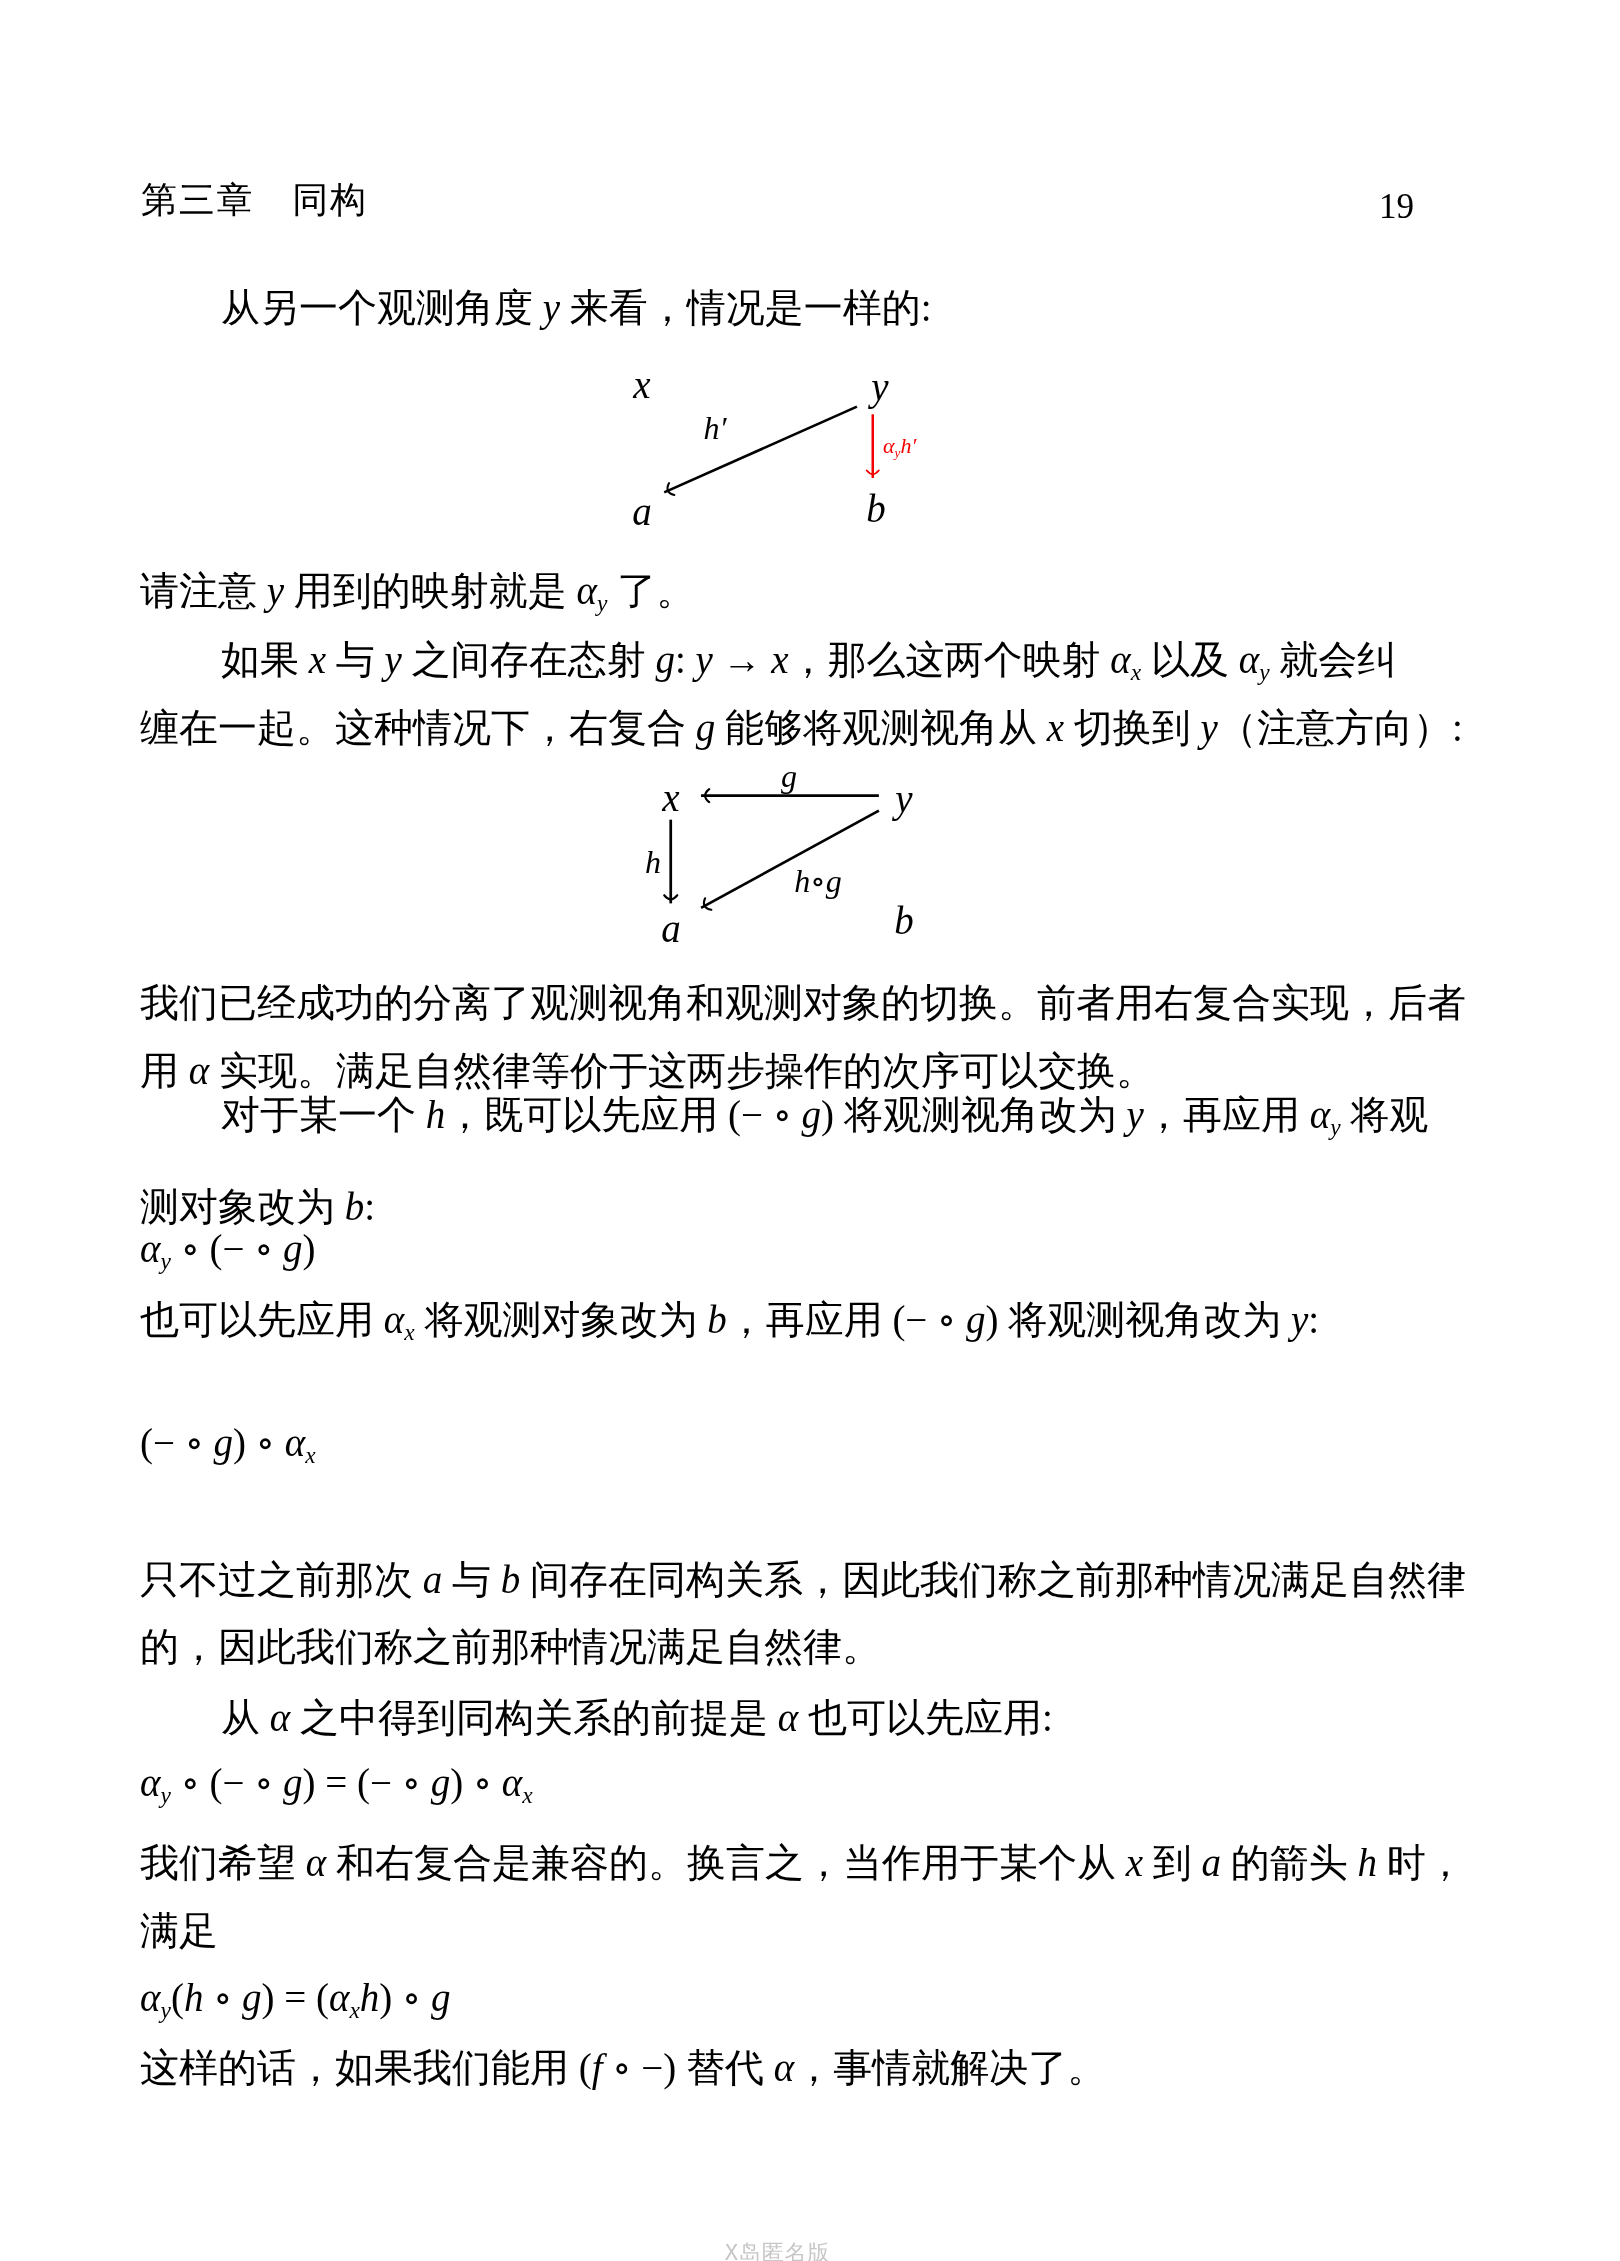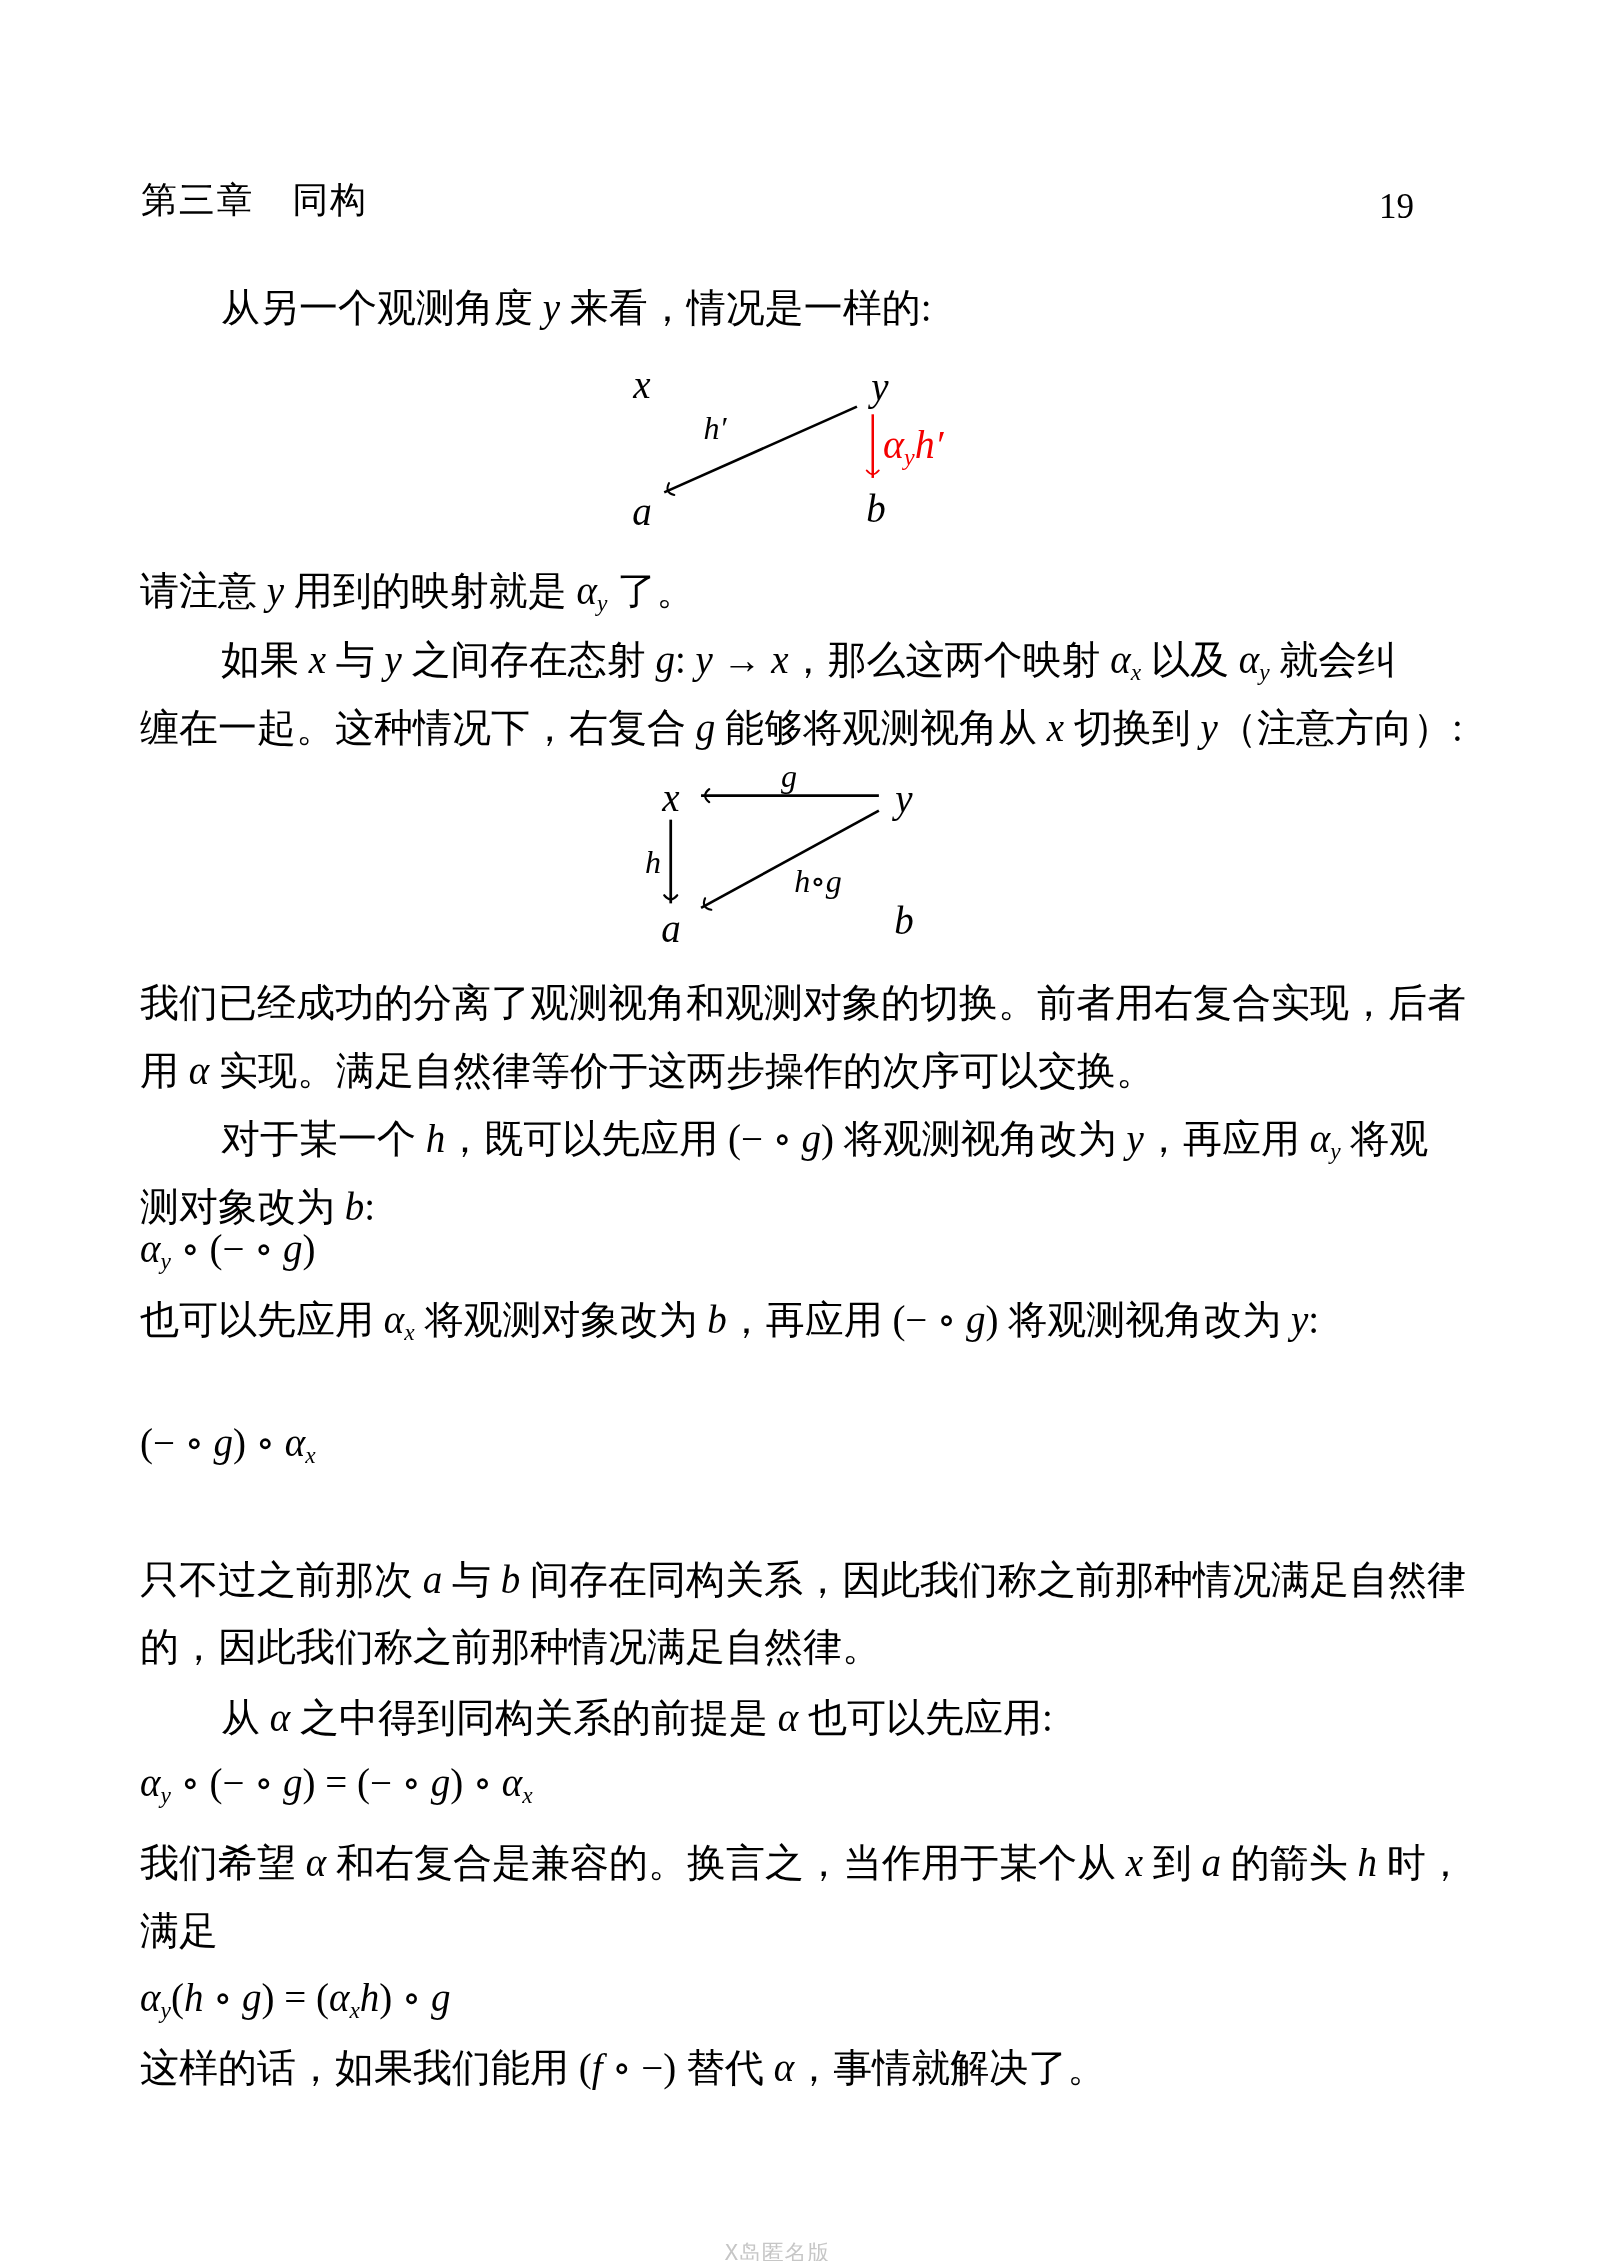--- a/index.html
+++ b/index.html
@@ -27,21 +27,21 @@
   .mi{font-style:italic;}
   .mr{font-style:normal;}
   .sub{font-size:60%;font-style:italic;vertical-align:-0.28em;letter-spacing:0;}
   .diagram{position:absolute;}
   .diagram svg{position:absolute;left:0;top:0;}
   .dlabel{
     position:absolute;transform:translate(-50%,-50%);
     font-size:39px;font-style:italic;line-height:1;white-space:nowrap;
   }
   .dlabel.small{font-size:32px;}
-  .dlabel.red{color:#f40000;transform:translate(0,-50%);font-size:40px;}
+  .dlabel.red{color:#f40000;transform:translate(0,-50%);font-size:22px;}
   .watermark{
     position:absolute;left:642px;width:271px;text-align:center;
     color:#c6c6c6;
     font-family:"DejaVu Sans Mono","Liberation Mono",monospace;
     line-height:1;
   }
   .wm1{top:2242px;font-size:22px;letter-spacing:0.9px;}
 </style>
 </head>
 <body>
@@ -51,21 +51,21 @@
   <div class="hdr-title">第三章　同构</div>
   <div class="hdr-page">19</div>
 
   <div style="position:absolute;left:0;top:0;width:100%;height:100%;">
       <div class="block line indent" style="top: 285px;"><span class="">从另一个观测角度 </span><span class="mi">y</span><span class=""> 来看，情况是一样的:</span></div>
       <div class="block line" style="top: 568px;"><span class="">请注意 </span><span class="mi">y</span><span class=""> 用到的映射就是 </span><span><span class="mi">α</span><span class="sub">y</span></span><span class=""> 了。</span></div>
       <div class="block line indent" style="top: 637px;"><span class="">如果 </span><span class="mi">x</span><span class=""> 与 </span><span class="mi">y</span><span class=""> 之间存在态射 </span><span class="mi">g</span><span class="mr">: </span><span class="mi">y</span><span class="mr"> → </span><span class="mi">x</span><span class="">，那么这两个映射 </span><span><span class="mi">α</span><span class="sub">x</span></span><span class=""> 以及 </span><span><span class="mi">α</span><span class="sub">y</span></span><span class=""> 就会纠</span></div>
       <div class="block line" style="top: 705px; text-align: right;"><span class="">缠在一起。这种情况下，右复合 </span><span class="mi">g</span><span class=""> 能够将观测视角从 </span><span class="mi">x</span><span class=""> 切换到 </span><span class="mi">y</span><span class="">（注意方向）:</span></div>
       <div class="block line" style="top: 980px;"><span class="">我们已经成功的分离了观测视角和观测对象的切换。前者用右复合实现，后者</span></div>
       <div class="block line" style="top: 1048px;"><span class="">用 </span><span class="mi">α</span><span class=""> 实现。满足自然律等价于这两步操作的次序可以交换。</span></div>
-      <div class="block line indent" style="top: 1116px;"><span class="">对于某一个 </span><span class="mi">h</span><span class="">，既可以先应用 </span><span class="mr">(− ∘ </span><span class="mi">g</span><span class="mr">)</span><span class=""> 将观测视角改为 </span><span class="mi">y</span><span class="">，再应用 </span><span><span class="mi">α</span><span class="sub">y</span></span><span class=""> 将观</span></div>
+      <div class="block line indent" style="top: 1092px;"><span class="">对于某一个 </span><span class="mi">h</span><span class="">，既可以先应用 </span><span class="mr">(− ∘ </span><span class="mi">g</span><span class="mr">)</span><span class=""> 将观测视角改为 </span><span class="mi">y</span><span class="">，再应用 </span><span><span class="mi">α</span><span class="sub">y</span></span><span class=""> 将观</span></div>
       <div class="block line" style="top: 1184px;"><span class="">测对象改为 </span><span class="mi">b</span><span class="">:</span></div>
       <div class="block eq" style="top: 1226px;"><span><span class="mi">α</span><span class="sub">y</span></span><span class="mr"> ∘ (− ∘ </span><span class="mi">g</span><span class="mr">)</span></div>
       <div class="block line" style="top: 1297px;"><span class="">也可以先应用 </span><span><span class="mi">α</span><span class="sub">x</span></span><span class=""> 将观测对象改为 </span><span class="mi">b</span><span class="">，再应用 </span><span class="mr">(− ∘ </span><span class="mi">g</span><span class="mr">)</span><span class=""> 将观测视角改为 </span><span class="mi">y</span><span class="">:</span></div>
       <div class="block eq" style="top: 1420px;"><span class="mr">(− ∘ </span><span class="mi">g</span><span class="mr">) ∘ </span><span><span class="mi">α</span><span class="sub">x</span></span></div>
       <div class="block line" style="top: 1557px;"><span class="">只不过之前那次 </span><span class="mi">a</span><span class=""> 与 </span><span class="mi">b</span><span class=""> 间存在同构关系，因此我们称之前那种情况满足自然律</span></div>
       <div class="block line" style="top: 1624px;"><span class="">的，因此我们称之前那种情况满足自然律。</span></div>
       <div class="block line indent" style="top: 1695px;"><span class="">从 </span><span class="mi">α</span><span class=""> 之中得到同构关系的前提是 </span><span class="mi">α</span><span class=""> 也可以先应用:</span></div>
       <div class="block eq" style="top: 1760px;"><span><span class="mi">α</span><span class="sub">y</span></span><span class="mr"> ∘ (− ∘ </span><span class="mi">g</span><span class="mr">) = (− ∘ </span><span class="mi">g</span><span class="mr">) ∘ </span><span><span class="mi">α</span><span class="sub">x</span></span></div>
       <div class="block line" style="top: 1840px;"><span class="">我们希望 </span><span class="mi">α</span><span class=""> 和右复合是兼容的。换言之，当作用于某个从 </span><span class="mi">x</span><span class=""> 到 </span><span class="mi">a</span><span class=""> 的箭头 </span><span class="mi">h</span><span class=""> 时，</span></div>
       <div class="block line" style="top: 1908px;"><span class="">满足</span></div>

